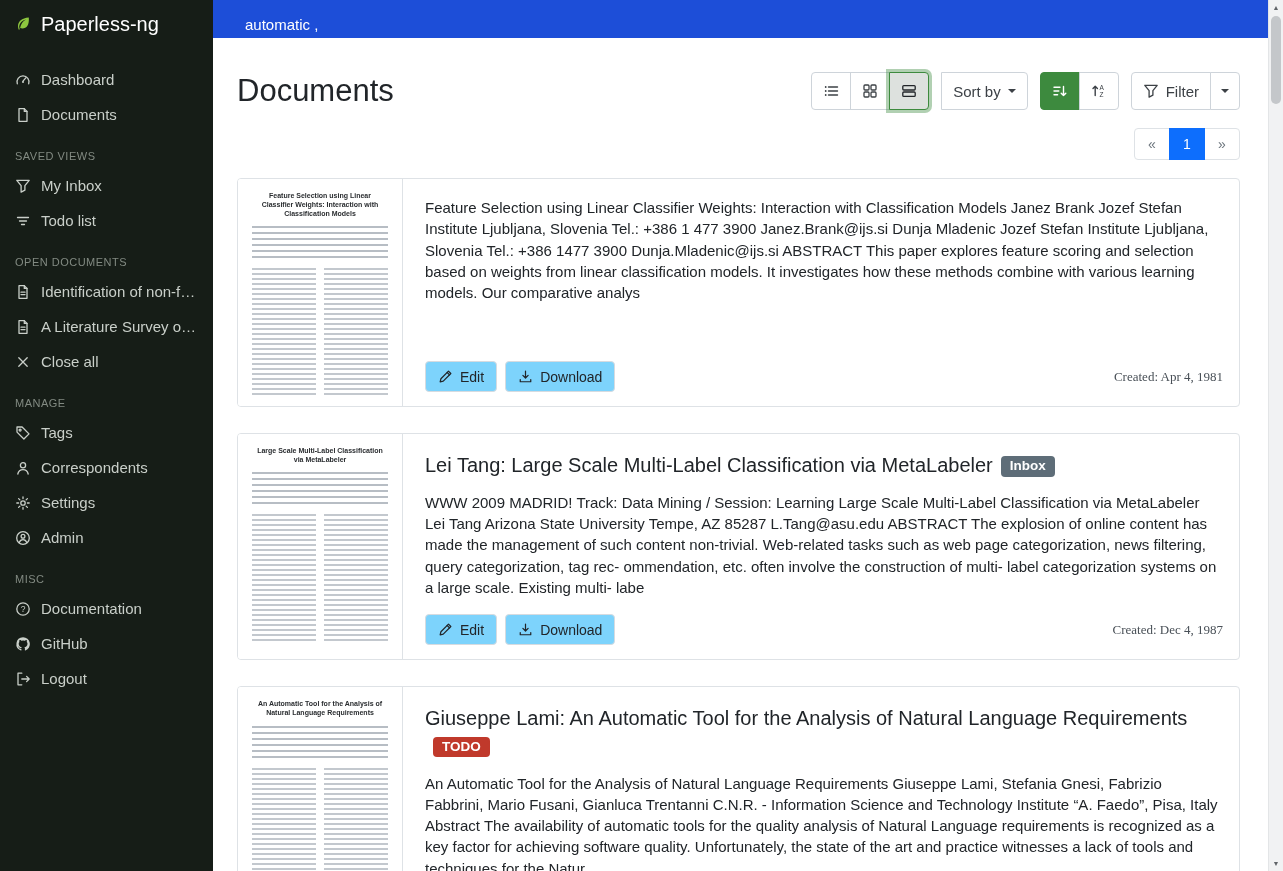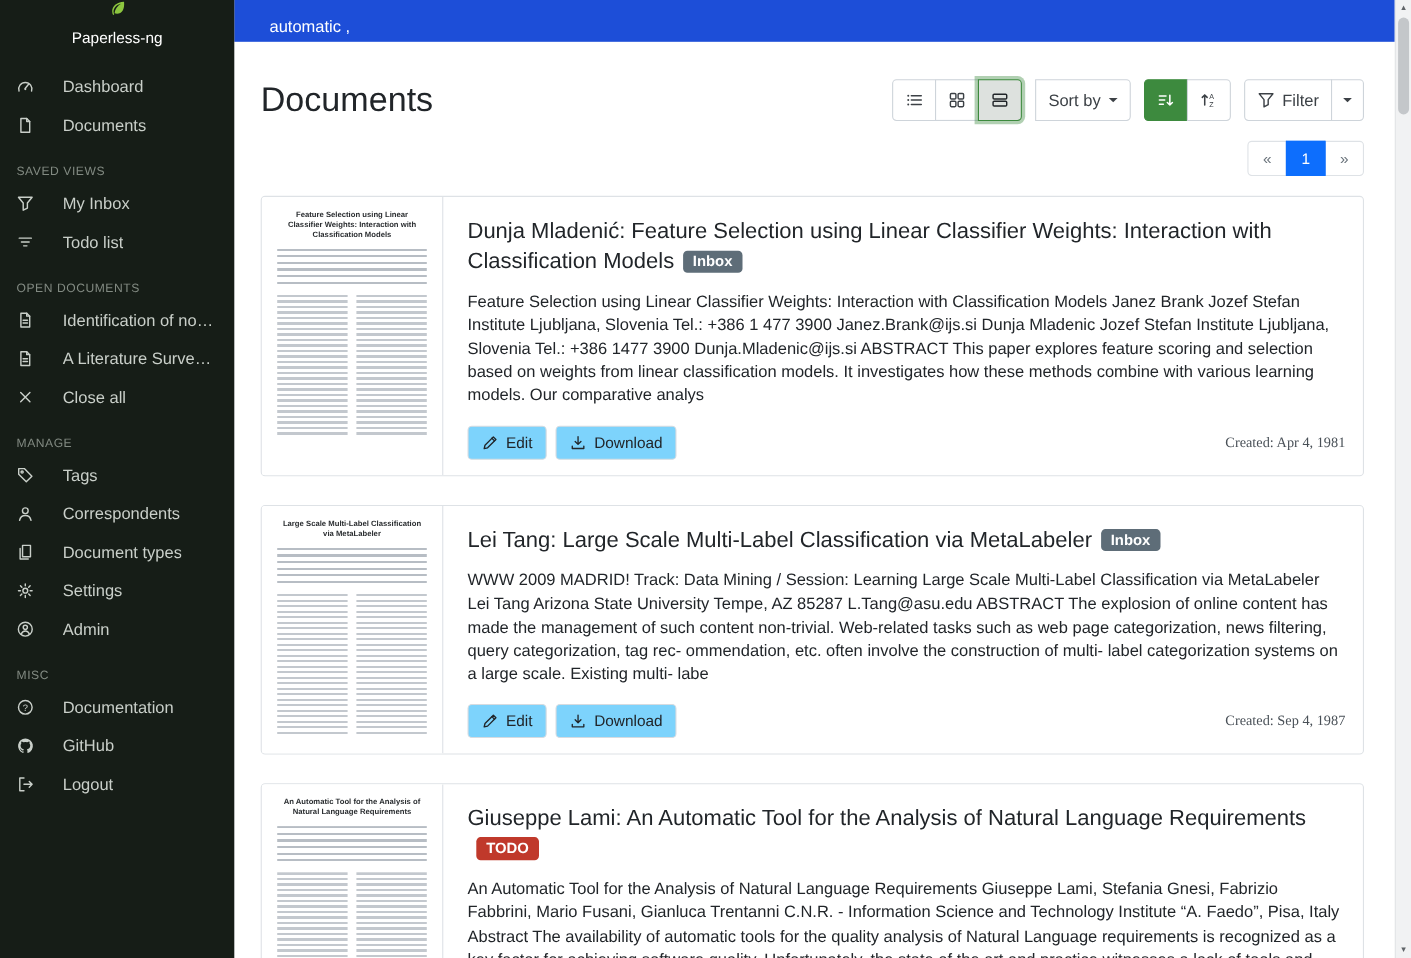--- a/index.html
+++ b/index.html
@@ -3,24 +3,24 @@
 <meta charset="utf-8">
 <style>
   * { box-sizing: border-box; }
   html,body { margin:0; padding:0; width:1283px; height:871px; overflow:hidden;
               font-family:"Liberation Sans", sans-serif; background:#fff; }
 
   
   .sidebar { position:absolute; left:0; top:0; width:213px; height:100%;
              background:#161d17; color:#c9cfc9; z-index:5; }
   .brand { height:48px; display:flex; align-items:center; gap:10px; padding:0 15px;
-           color:#fff; font-size:14px; cursor:pointer;flex-direction:column; }
+           color:#fff; font-size:20px; cursor:pointer; }
   .brand-icon svg { width:20px; height:20px; display:block; }
   #sidebar-nav { padding-top:14px; }
-  .nav-item { display:flex; align-items:flex-start; gap:26px; padding:9px 15px;
+  .nav-item { display:flex; align-items:flex-end; gap:10px; padding:9px 15px;
               font-size:15px; color:#c9cfc9; cursor:pointer; white-space:nowrap;
               overflow:hidden; text-overflow:ellipsis; }
   .nav-label { overflow:hidden; text-overflow:ellipsis; }
   .section-label { padding:18px 15px 6px; font-size:11px; letter-spacing:.5px;
                    color:#828a82; }
   .icon { display:inline-flex; flex:none; }
   .icon svg { width:16px; height:16px; display:block; }
 
   
   .topbar { position:absolute; left:213px; top:0; right:15px; height:38px;
@@ -197,29 +197,20 @@
           <svg viewBox="0 0 16 16" fill="none" stroke="currentColor" stroke-width="1.3" stroke-linecap="round" stroke-linejoin="round">
             <circle cx="8" cy="5.3" r="2.6"></circle>
             <path d="M2.8 14c.6-2.9 2.7-4.4 5.2-4.4s4.6 1.5 5.2 4.4"></path>
           </svg>
         </span>
         <span class="nav-label">Correspondents</span>
       </div>
       <div class="nav-item">
         <span class="icon">
           <svg viewBox="0 0 16 16" fill="none" stroke="currentColor" stroke-width="1.3" stroke-linecap="round" stroke-linejoin="round">
-            <path d="M5.5 1.8h7.2v10.4H5.5z"></path>
-            <path d="M3.3 4.6v9.6h7.4"></path>
-          </svg>
-        </span>
-        <span class="nav-label">Document types</span>
-      </div>
-      <div class="nav-item">
-        <span class="icon">
-          <svg viewBox="0 0 16 16" fill="none" stroke="currentColor" stroke-width="1.3" stroke-linecap="round" stroke-linejoin="round">
             <circle cx="8" cy="8" r="2.2"></circle>
             <path d="M8 1.8v1.8M8 12.4v1.8M1.8 8h1.8M12.4 8h1.8M3.6 3.6l1.3 1.3M11.1 11.1l1.3 1.3M12.4 3.6l-1.3 1.3M4.9 11.1l-1.3 1.3"></path>
           </svg>
         </span>
         <span class="nav-label">Settings</span>
       </div>
       <div class="nav-item">
         <span class="icon">
           <svg viewBox="0 0 16 16" fill="none" stroke="currentColor" stroke-width="1.3" stroke-linecap="round" stroke-linejoin="round">
             <circle cx="8" cy="8" r="6.3"></circle>
@@ -356,21 +347,20 @@
       <article class="card">
         <div class="thumb">
           <div class="thumb-title">Feature Selection using Linear Classifier Weights: Interaction with Classification Models</div>
           <div class="thumb-lines"></div>
           <div class="thumb-cols">
             <div></div>
             <div></div>
           </div>
         </div>
         <div class="card-body">
-          <h5 class="card-title"><span class="title-text">Dunja Mladenić: Feature Selection using Linear Classifier Weights: Interaction with Classification Models</span><span class="tag-badge" style="background: rgb(94, 109, 120);">Inbox</span></h5>
           <p class="card-excerpt">Feature Selection using Linear Classifier Weights: Interaction with Classification Models Janez Brank Jozef Stefan Institute Ljubljana, Slovenia Tel.: +386 1 477 3900 Janez.Brank@ijs.si Dunja Mladenic Jozef Stefan Institute Ljubljana, Slovenia Tel.: +386 1477 3900 Dunja.Mladenic@ijs.si ABSTRACT This paper explores feature scoring and selection based on weights from linear classification models. It investigates how these methods combine with various learning models. Our comparative analys</p>
           <div class="footer-row">
             <button class="small-btn">
               <span class="icon">
                 <svg viewBox="0 0 16 16" fill="none" stroke="currentColor" stroke-width="1.3" stroke-linecap="round" stroke-linejoin="round">
                   <path d="M11.2 2.3l2.5 2.5L5.6 12.9l-3.3.8.8-3.3z"></path>
                   <path d="M9.8 3.7l2.5 2.5"></path>
                 </svg>
               </span>
               <span>Edit</span>
@@ -412,21 +402,21 @@
             </button>
             <button class="small-btn">
               <span class="icon">
                 <svg viewBox="0 0 16 16" fill="none" stroke="currentColor" stroke-width="1.3" stroke-linecap="round" stroke-linejoin="round">
                   <path d="M8 2.2v7.2M5.2 6.8L8 9.6l2.8-2.8"></path>
                   <path d="M2.4 11.2v2.4h11.2v-2.4"></path>
                 </svg>
               </span>
               <span>Download</span>
             </button>
-            <span class="created">Created: Sep 4, 1987</span>
+            <span class="created">Created: Dec 4, 1987</span>
           </div>
         </div>
       </article>
       <article class="card">
         <div class="thumb">
           <div class="thumb-title">An Automatic Tool for the Analysis of Natural Language Requirements</div>
           <div class="thumb-lines"></div>
           <div class="thumb-cols">
             <div></div>
             <div></div>

